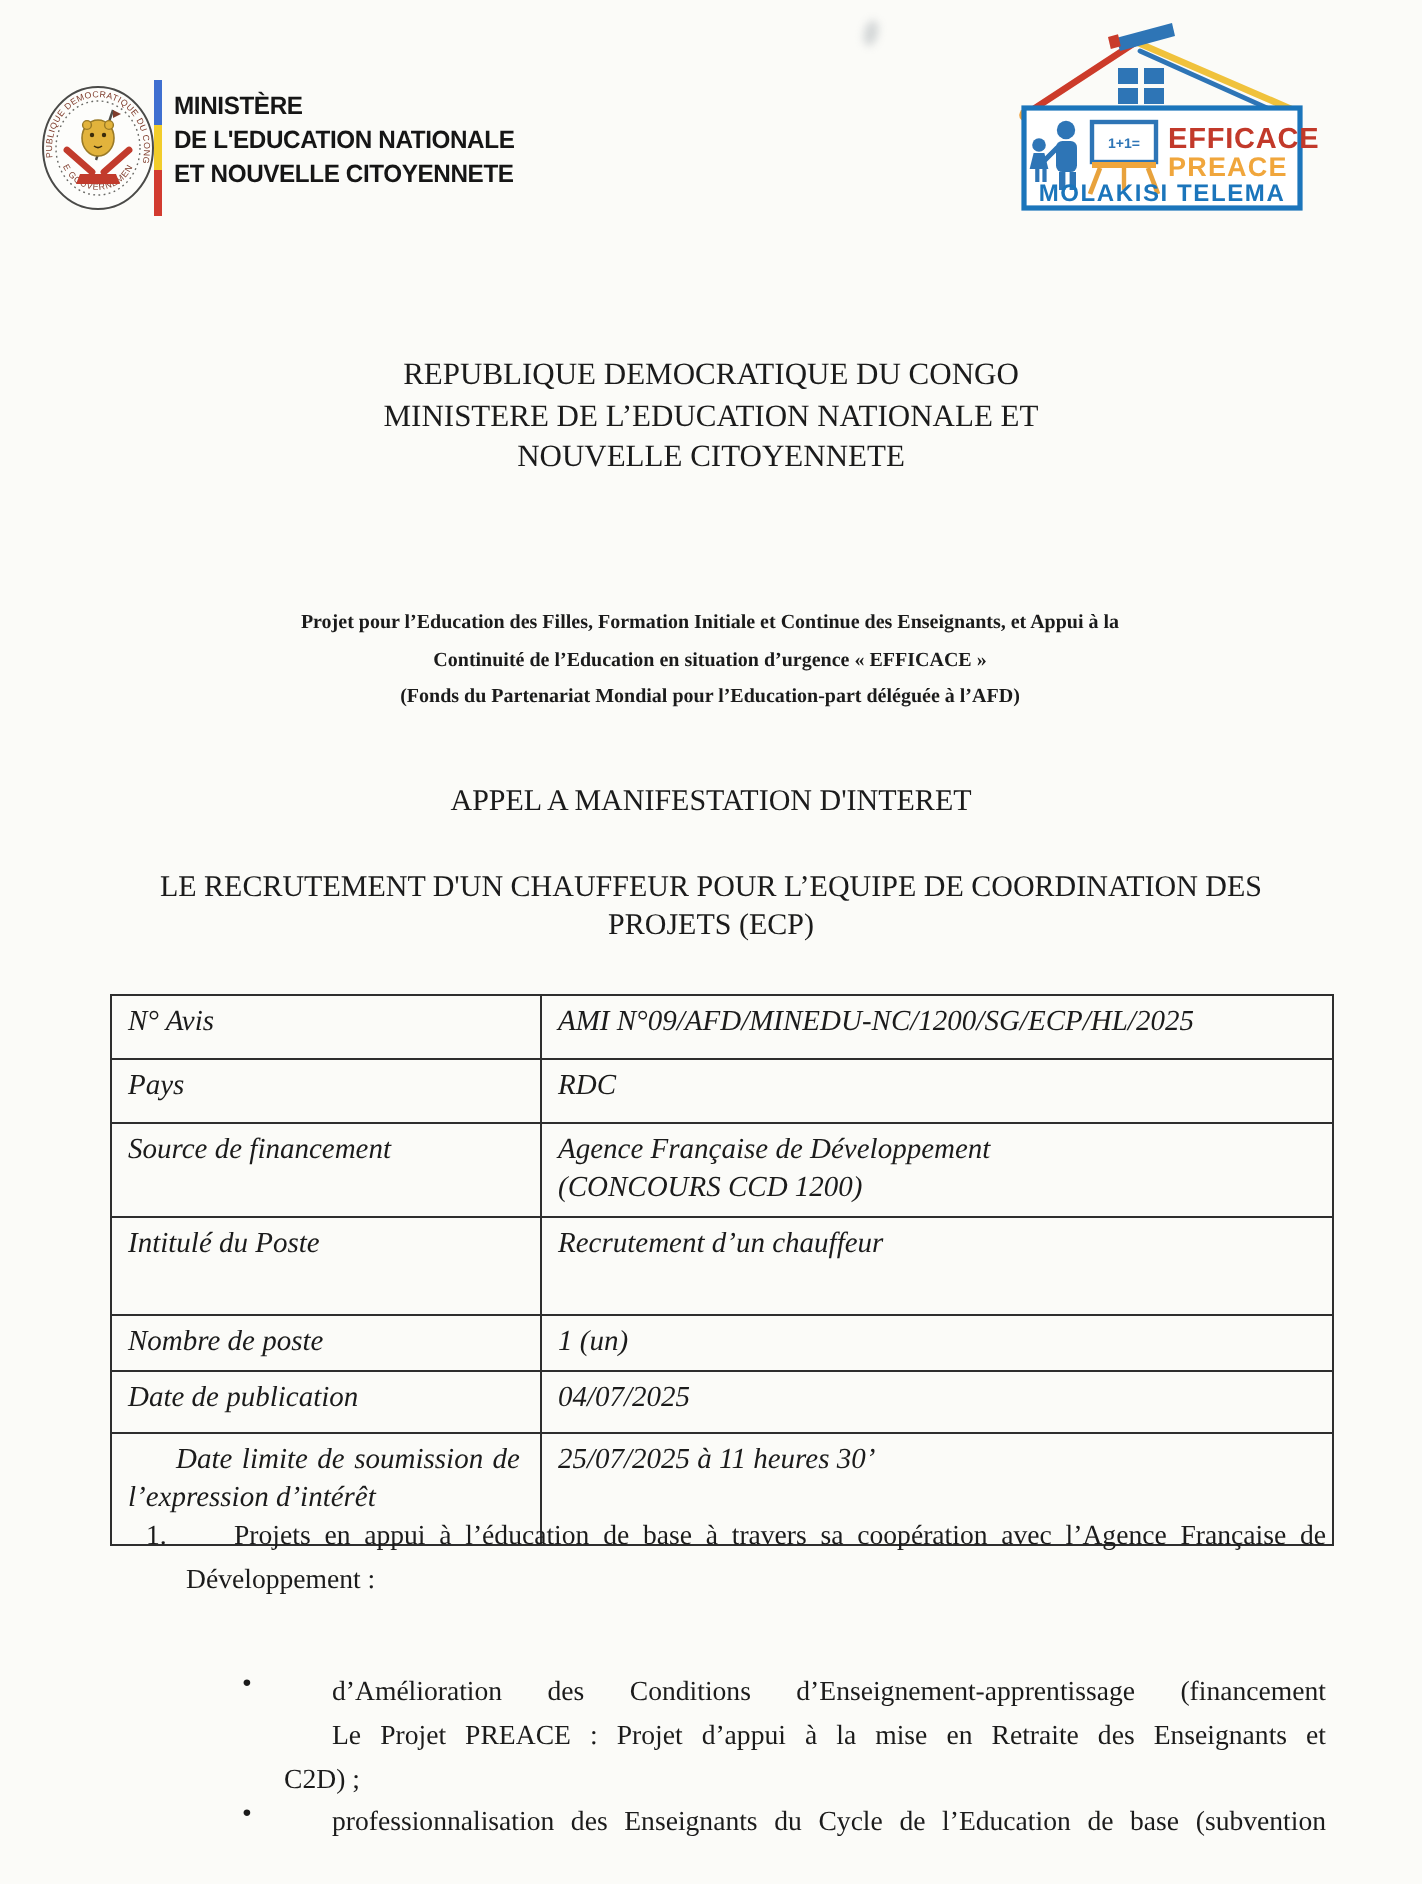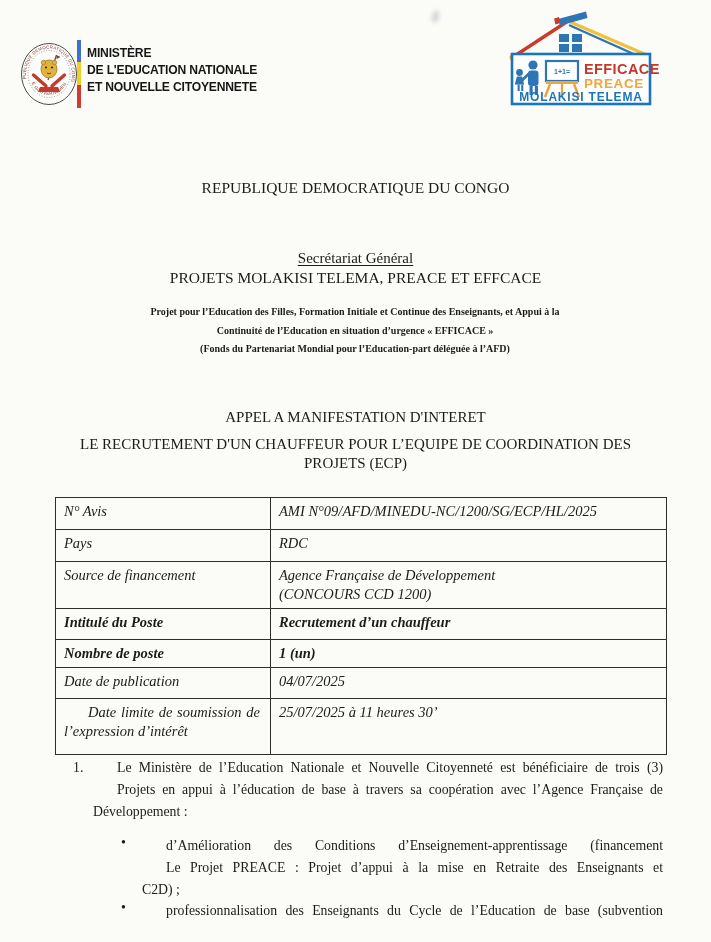--- a/index.html
+++ b/index.html
@@ -25,32 +25,32 @@
   
   .t-republic { position:absolute; top:178px; left:0; width:711px;
     font-size:15.5px; line-height:20.5px; }
   .t-secretariat { position:absolute; top:249px; left:0; width:711px;
     text-align:center; font-size:15px; line-height:19px; }
   .t-secretariat .underl { text-decoration:underline; text-underline-offset:2px; }
   .t-projects { font-size:15.5px; }
   .t-projdesc { position:absolute; top:303px; left:25px; width:660px;
     font-weight:bold; font-size:10px; line-height:18.5px; }
   .t-appel { position:absolute; top:393px; left:0; width:711px;
-    text-align:center; font-size:15px;margin-top:16px; }
+    text-align:center; font-size:15px; }
   .t-recrut { position:absolute; top:435px; left:40px; width:631px;
     font-size:15px; line-height:18.5px; }
   
   .ami-table { position:absolute; top:497px; left:55px; width:612px;
     border-collapse:collapse; font-style:italic; font-size:14.5px;
     table-layout:fixed;border-radius:24px; }
   .ami-table td { border:1.5px solid #2e2e2e; vertical-align:top;
     padding:4px 10px 4px 8px; line-height:19px; }
   .ami-table td.lab { width:196px; }
   tr.r1 { height:32px; } tr.r2 { height:32px; } tr.r3 { height:46px; }
-  tr.r4 { height:31px;font-weight:bold; } tr.r5 { height:28px;font-weight:bold; } tr.r6 { height:31px; }
+  tr.r4 { height:49px; } tr.r5 { height:28px; } tr.r6 { height:31px; }
   tr.r7 { height:56px; }
   
   .bodytext { font-size:13.8px; line-height:21.8px; }
   .item1-num { position:absolute; left:73px; top:757px; }
   .item1 { position:absolute; left:93px; top:757px; width:570px; }
   .bullet-marker { position:absolute; left:121px; font-size:14px; }
   .bm1 { top:835px; } .bm2 { top:900px; }
   .bullet1 { position:absolute; left:142px; top:835px; width:521px; }
   .bullet2 { position:absolute; left:142px; top:900px; width:521px; }
   
@@ -140,26 +140,24 @@
       </g>
 
       <text x="82" y="64" font-family="Liberation Sans, sans-serif" font-weight="bold" font-size="14.5" letter-spacing="0.4" fill="#c2392a">EFFICACE</text>
       <text x="82" y="78" font-family="Liberation Sans, sans-serif" font-weight="bold" font-size="13.5" letter-spacing="0.6" fill="#f0a63c">PREACE</text>
       <text x="79" y="90.5" text-anchor="middle" font-family="Liberation Sans, sans-serif" font-weight="bold" font-size="12" letter-spacing="0.8" fill="#1b75bb">MOLAKISI TELEMA</text>
     </svg>
   </div>
 
   <div class="t-republic">
       <div class="tl-center">REPUBLIQUE DEMOCRATIQUE DU CONGO</div>
-    </div>
-
-  <div class="t-secretariat">
-    <div><span class="underl">Secrétariat Général</span></div>
-    <div class="t-projects">PROJETS MOLAKISI TELEMA, PREACE ET EFFCACE</div>
-  </div>
+      <div class="tl-center">MINISTERE DE L’EDUCATION NATIONALE ET</div>
+      <div class="tl-center">NOUVELLE CITOYENNETE</div>
+    </div>
+
 
   <div class="t-projdesc">
       <div class="tl-center">Projet pour l’Education des Filles, Formation Initiale et Continue des Enseignants, et Appui à la</div>
       <div class="tl-center">Continuité de l’Education en situation d’urgence « EFFICACE »</div>
       <div class="tl-center">(Fonds du Partenariat Mondial pour l’Education-part déléguée à l’AFD)</div>
     </div>
 
   <div class="t-appel">APPEL A MANIFESTATION D'INTERET</div>
 
   <div class="t-recrut">
@@ -225,21 +223,20 @@
           </td>
         <td>
             <div class="tl-left">25/07/2025 à 11 heures 30’</div>
           </td>
       </tr>
     </tbody>
   </table>
 
   <div class="item1-num bodytext">1.</div>
   <div class="item1 bodytext">
-      <div class="tl-just">Le Ministère de l’Education Nationale et Nouvelle Citoyenneté est bénéficiaire de trois (3)</div>
       <div class="tl-just">Projets en appui à l’éducation de base à travers sa coopération avec l’Agence Française de</div>
       <div class="tl-left">Développement :</div>
     </div>
 
   <div class="bullet-marker bm1">•</div>
   <div class="bullet1 bodytext">
       <div class="tl-just">d’Amélioration des Conditions d’Enseignement-apprentissage (financement</div>
       <div class="tl-just">Le Projet PREACE : Projet d’appui à la mise en Retraite des Enseignants et</div>
       <div class="tl-left">C2D) ;</div>
     </div>

